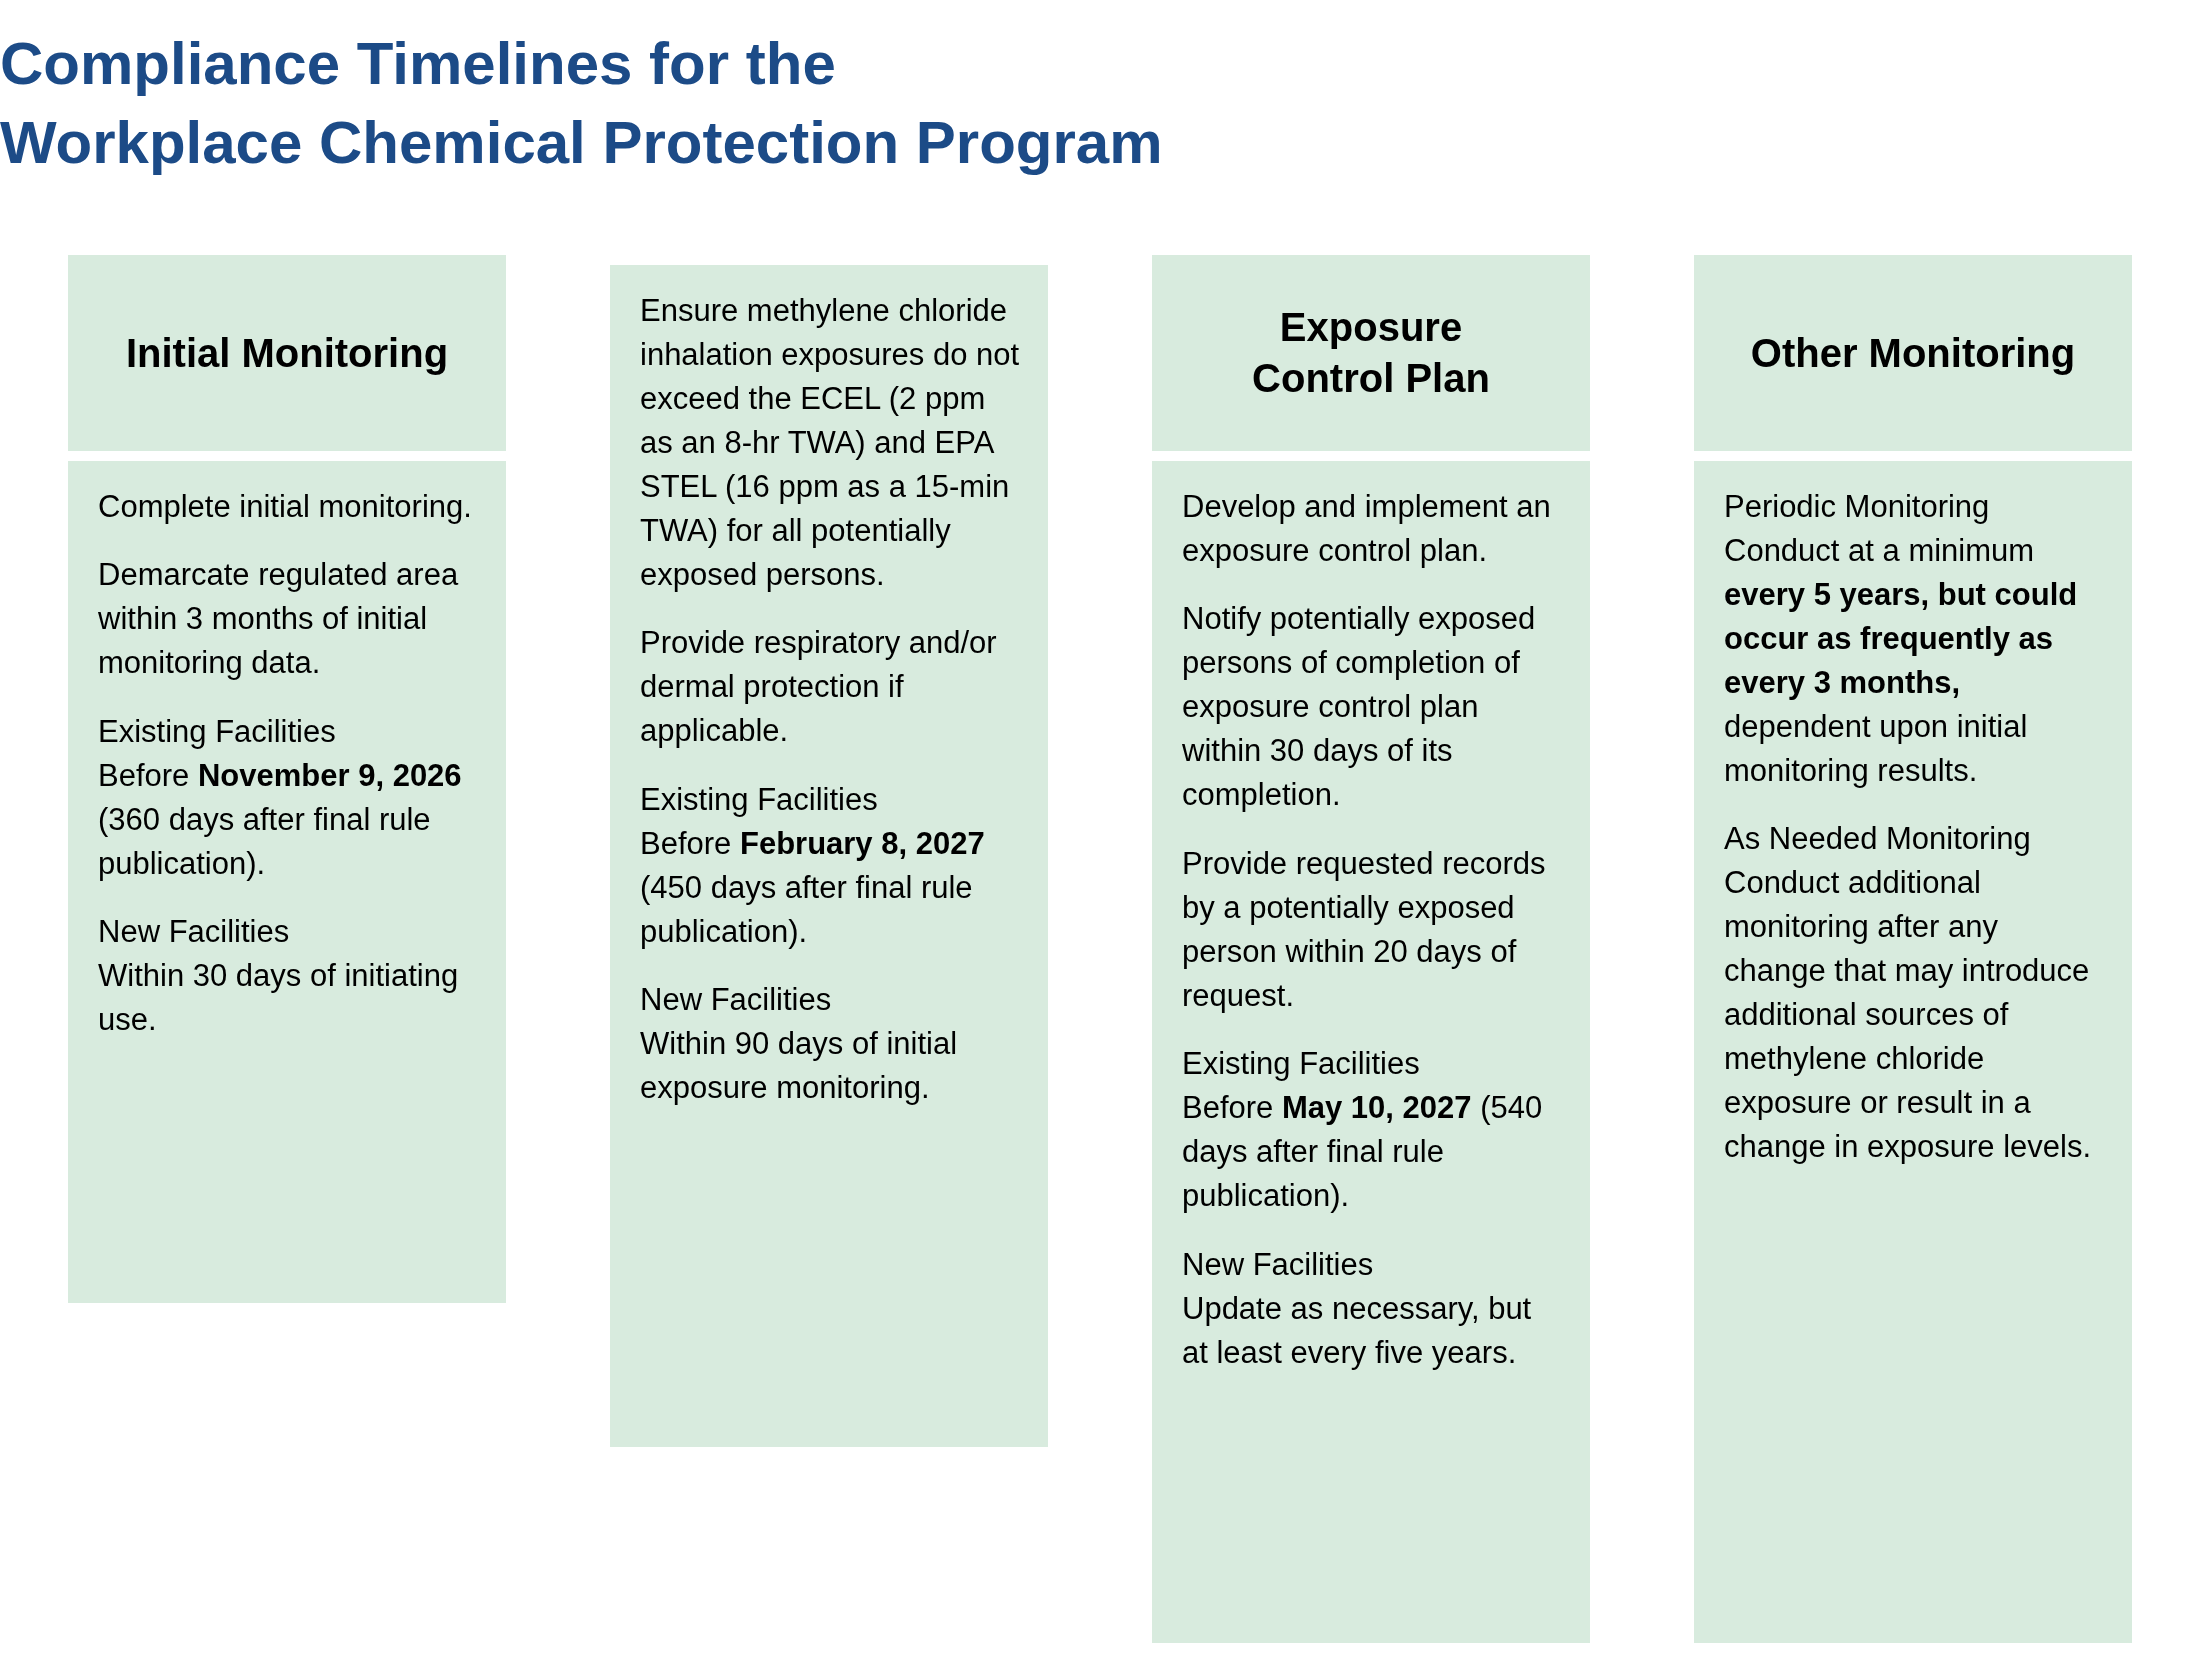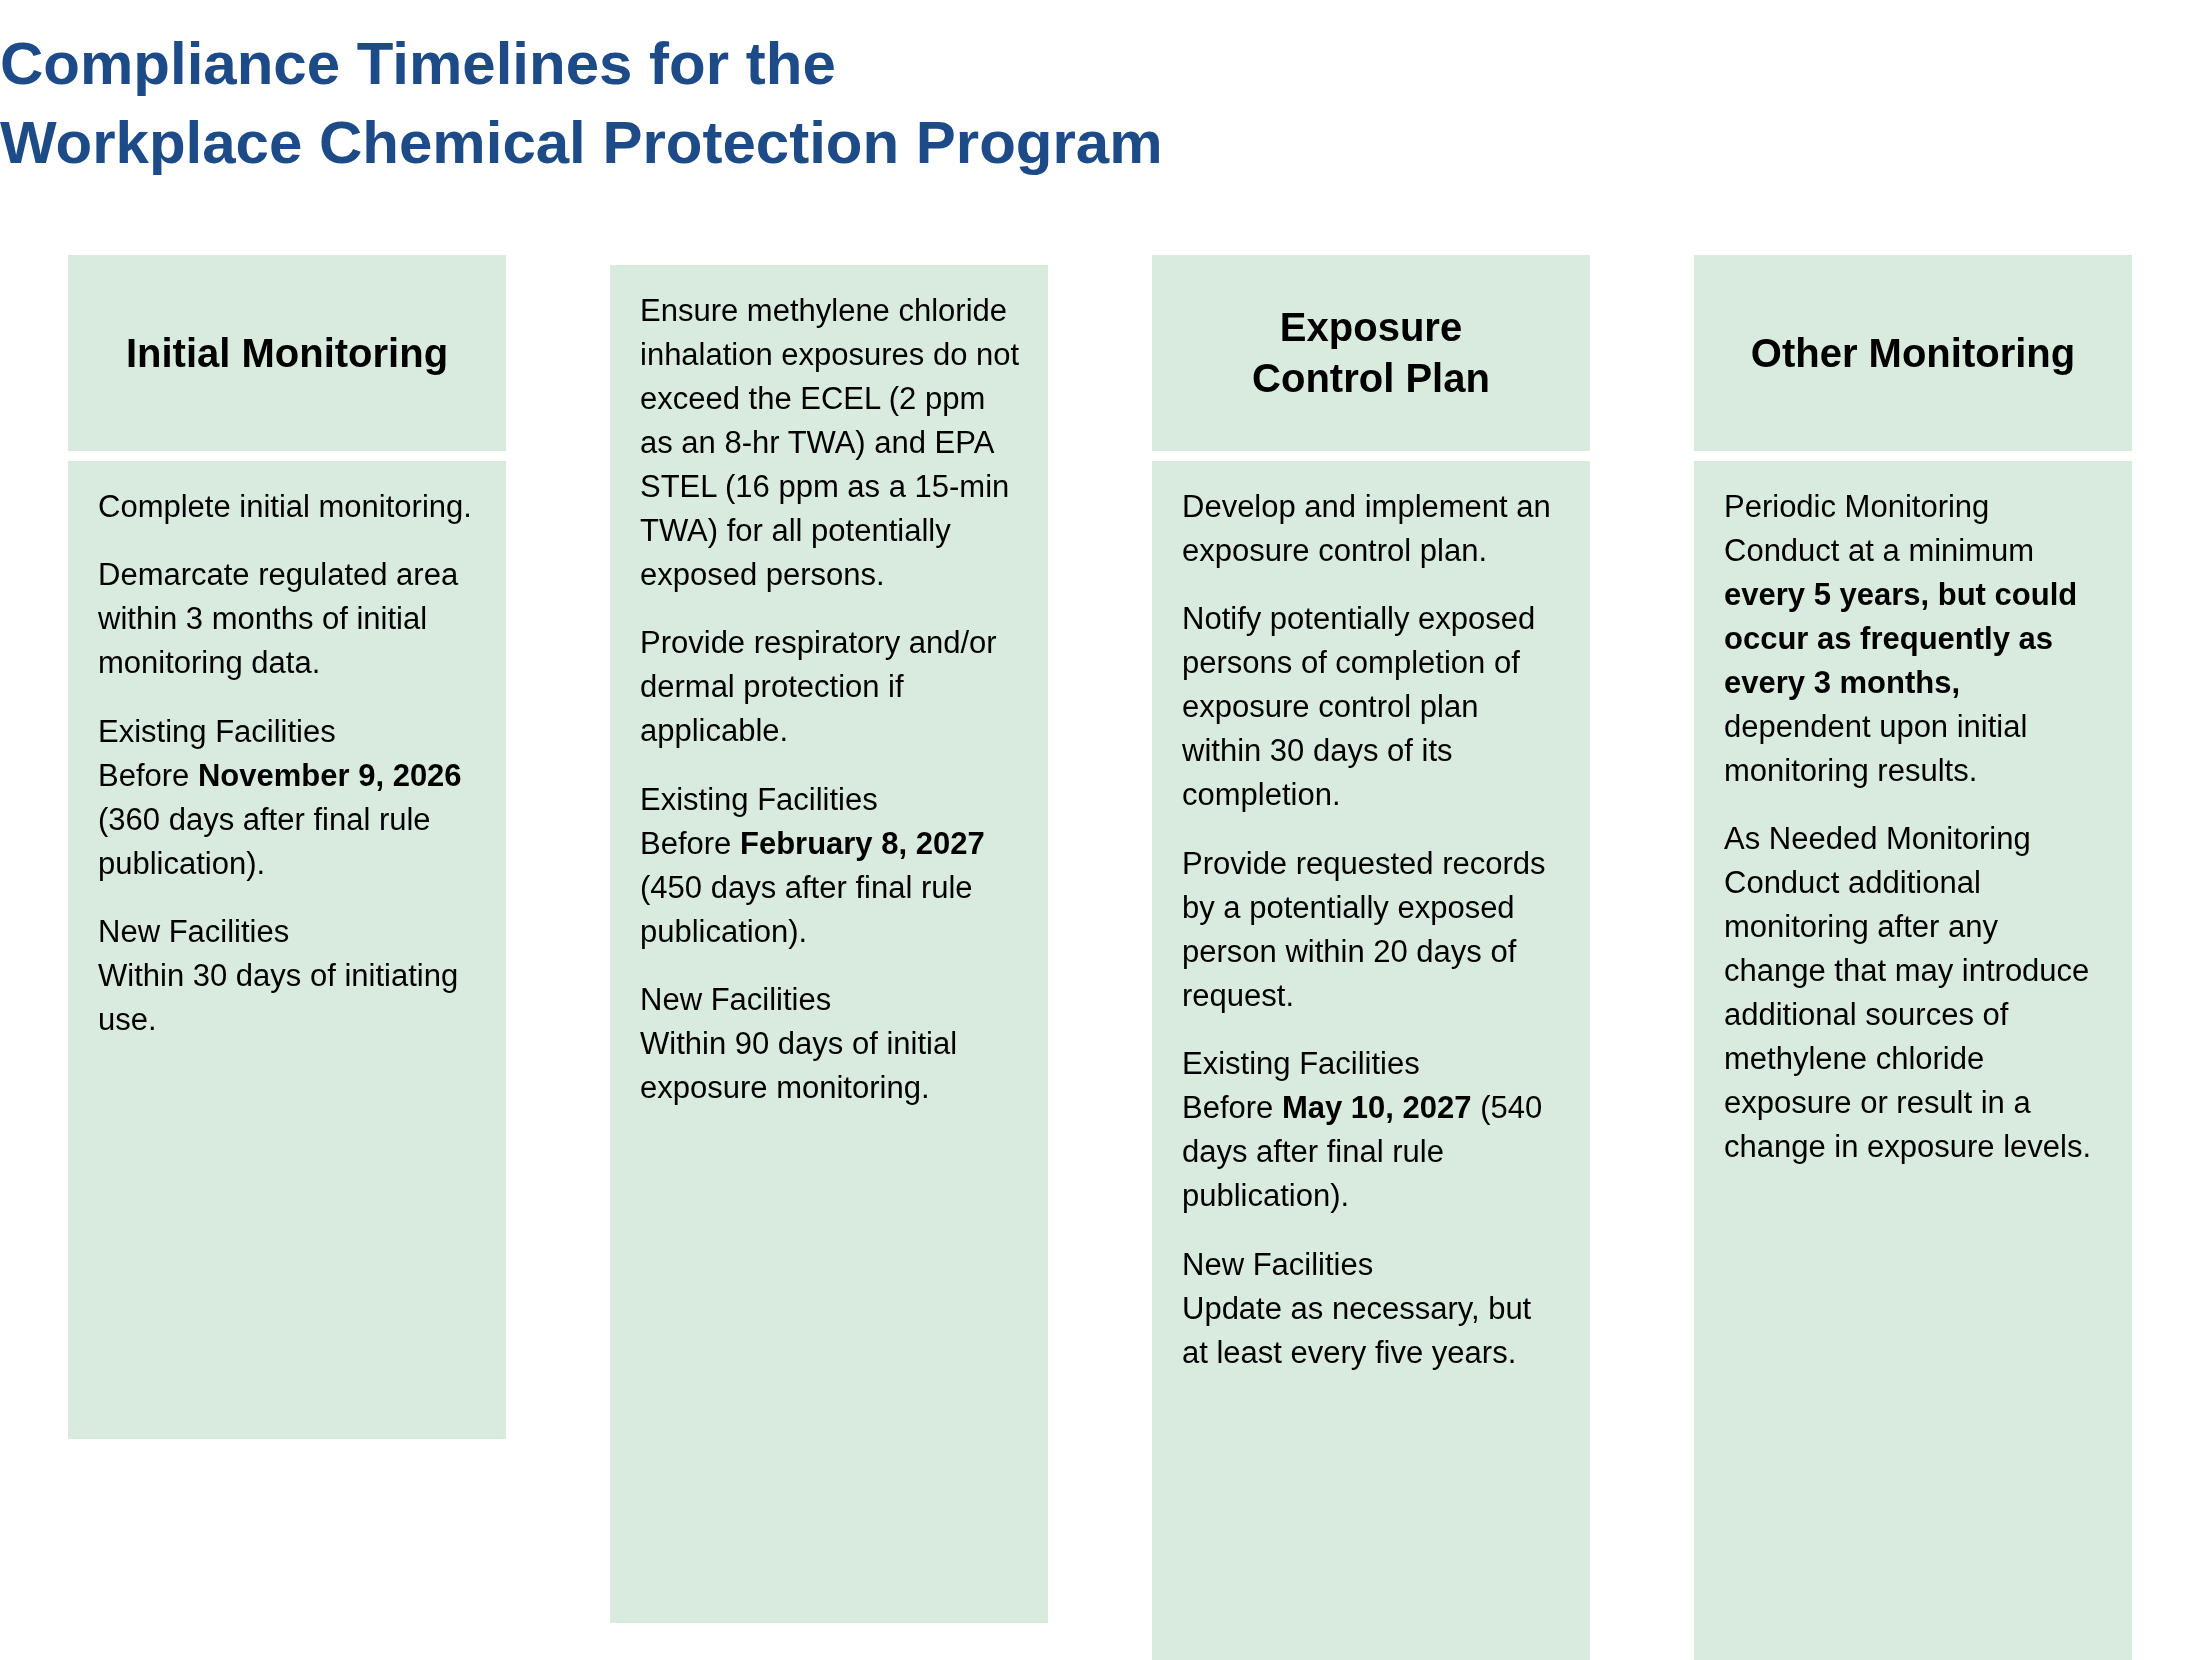--- a/index.html
+++ b/index.html
@@ -44,29 +44,29 @@
     display: flex;
     align-items: center;
     justify-content: center;
     text-align: center;
     font-weight: 700;
     font-size: 40px;
     line-height: 51px;
   }
   .body-box {
     margin-top: 10px;
-    height: 1358px;
+    height: 1182px;
     background: var(--box-color, #D8EBDE);
     padding: 23.6px 27px 0 30px;
     box-sizing: border-box;
     font-size: 31px;
     line-height: 44px;
   }
   .column:first-child .body-box {
-    height: 978px;
+    height: 842px;
   }
   .body-box p {
     margin: 0 0 24.5px 0;
   }
   .body-box p:last-child {
     margin-bottom: 0;
   }
   .run-b { font-weight: 700; }
   .run-u { }
 </style>

